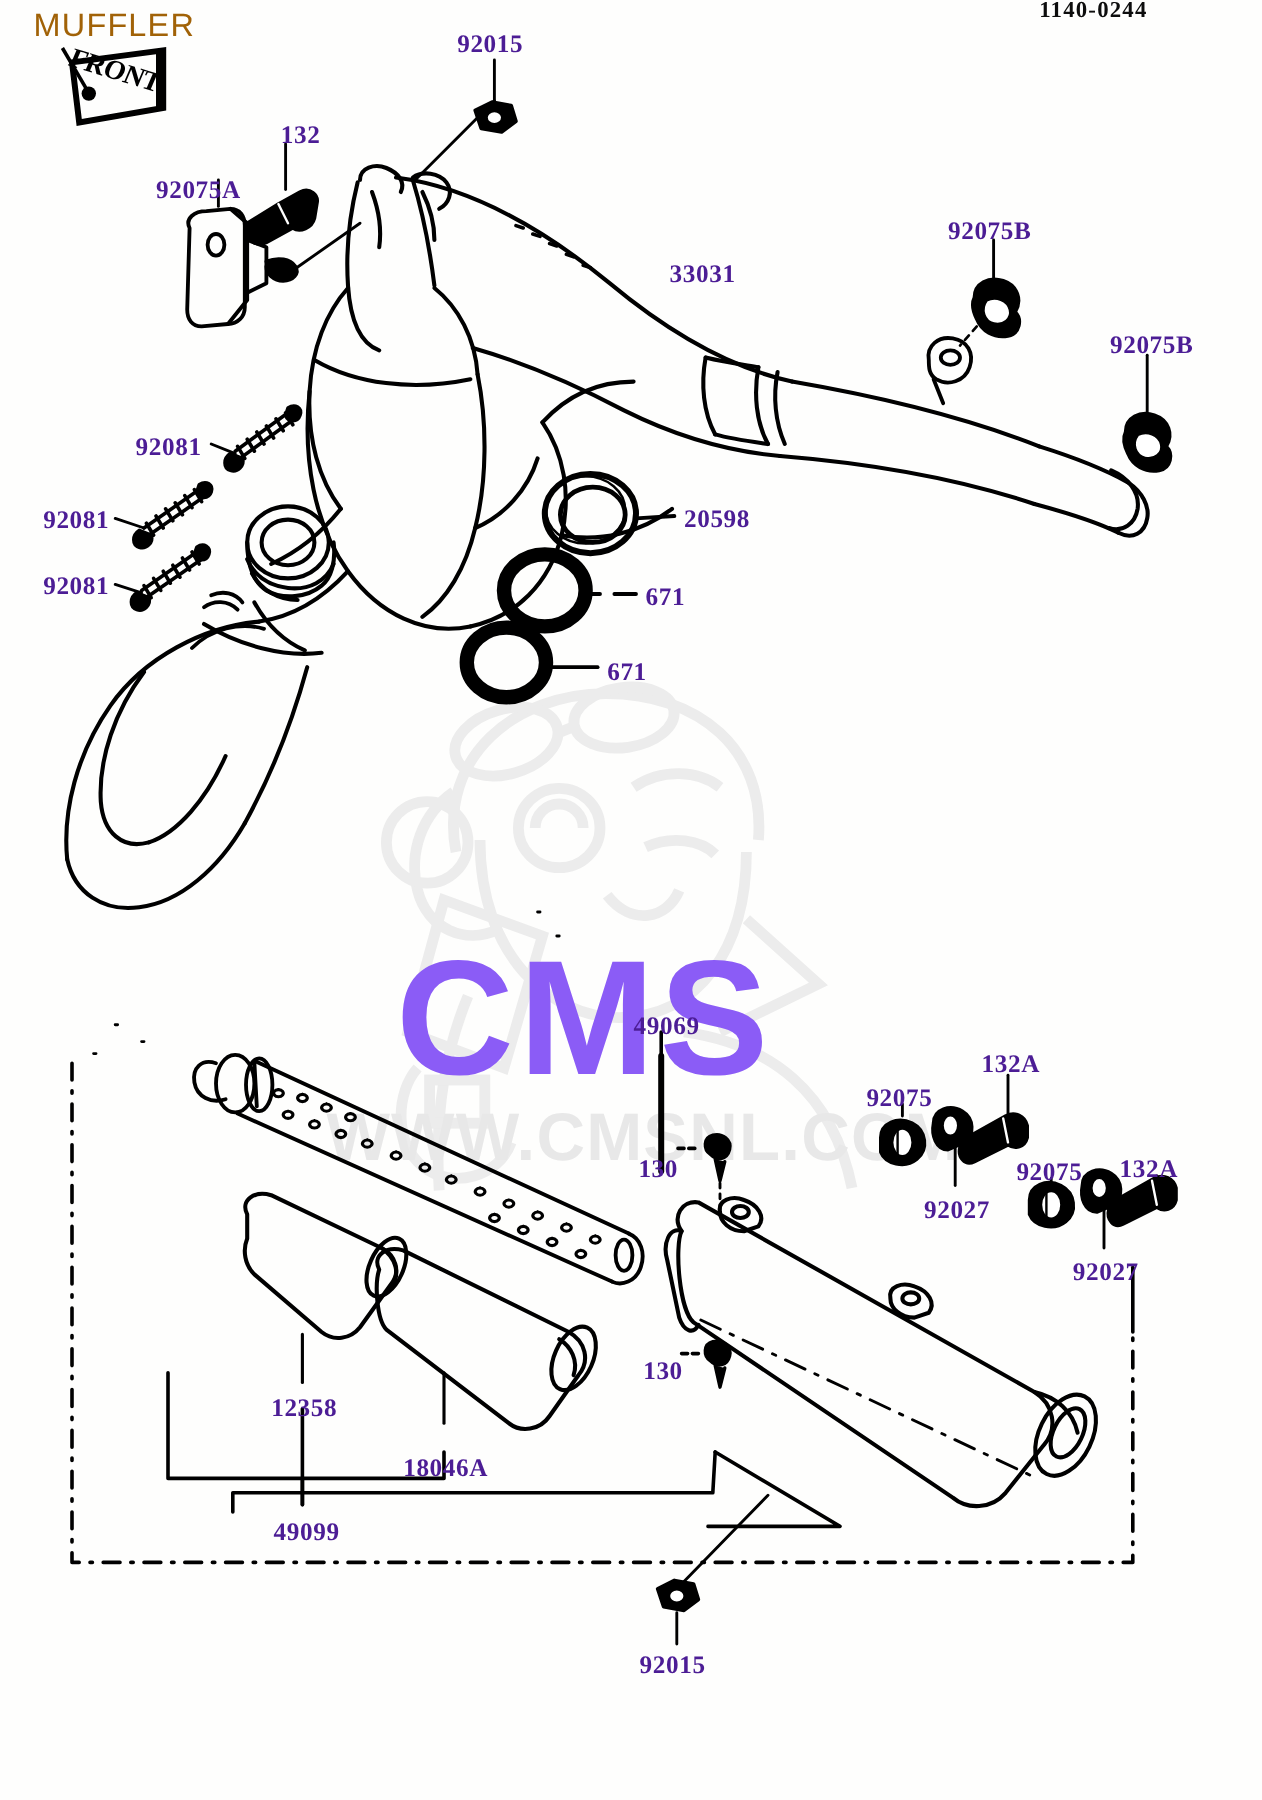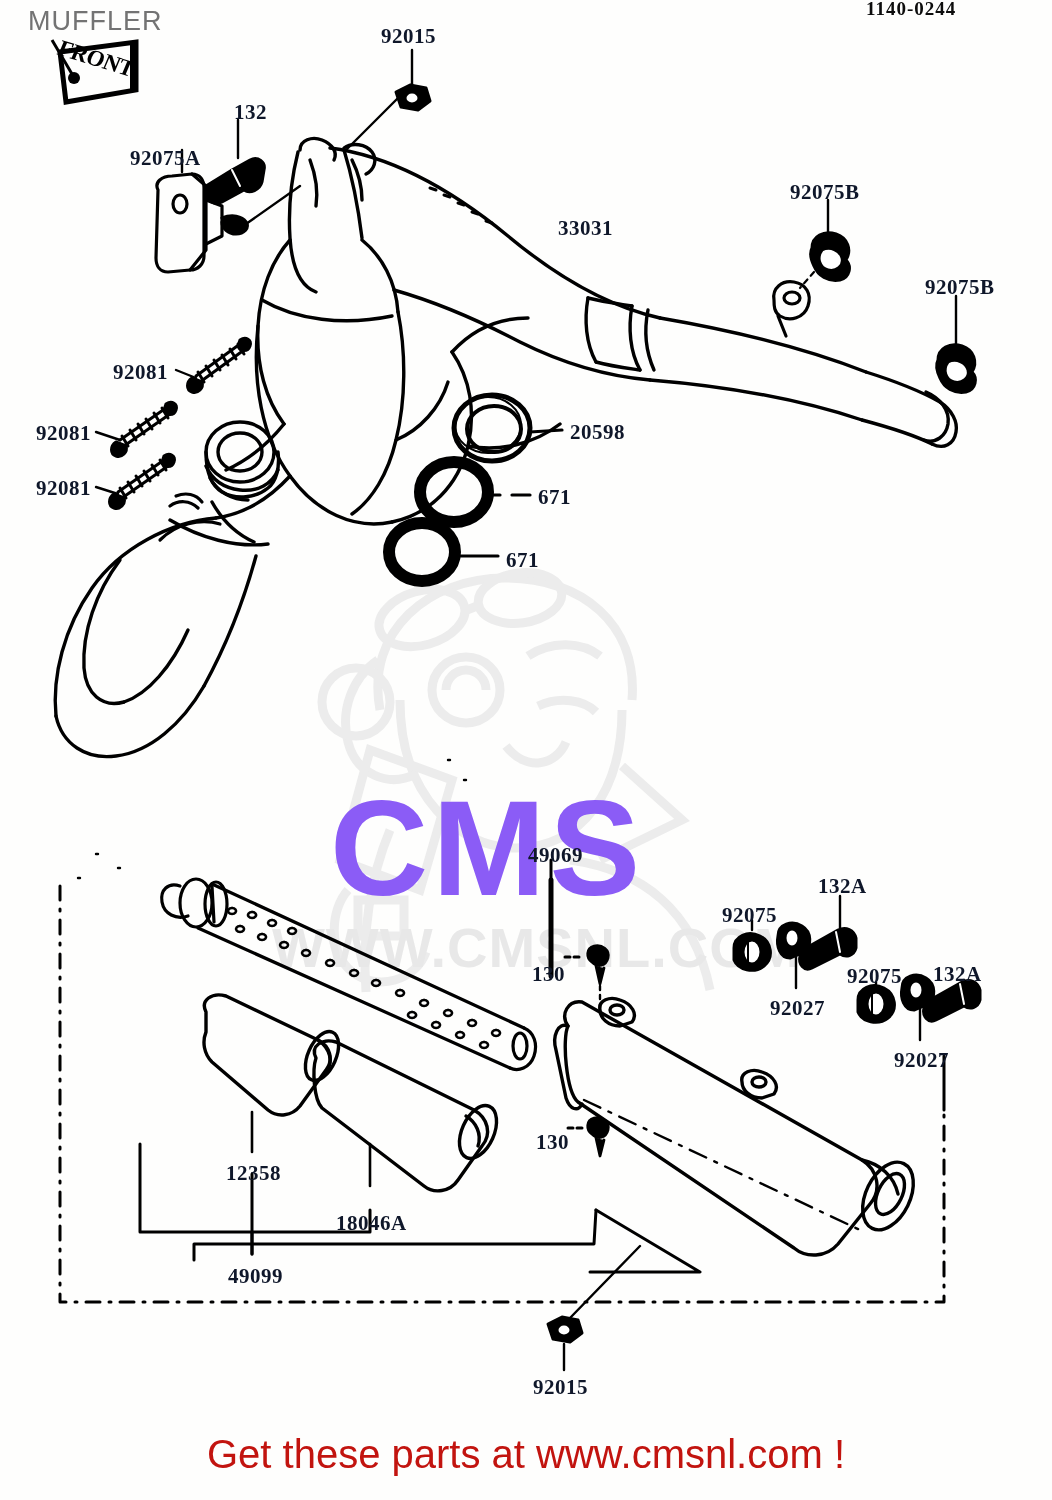--- a/index.html
+++ b/index.html
@@ -18,42 +18,42 @@
     background: #fefefd;
     overflow: hidden;
   }
   
   #page-title {
     position: absolute;
     left: 28px;
     top: 6px;
     font-size: 27px;
     letter-spacing: 1px;
-    color: #737373;
+    color: #a16207;
     font-family: "Liberation Sans", sans-serif;
     white-space: nowrap;
   }
   #sheet-code {
     position: absolute;
     left: 866px;
     top: -2px;
     font-size: 19px;
     font-weight: bold;
     color: #0d0d0d;
     letter-spacing: 1px;
     font-family: "Liberation Serif", serif;
     white-space: nowrap;
   }
   
   .lbl {
     position: absolute;
     font-family: "Liberation Serif", serif;
     font-weight: bold;
     font-size: 21px;
-    color: #0f172a;
+    color: #4c1d95;
     letter-spacing: 0.5px;
     white-space: nowrap;
   }
   
   #art {
     position: absolute;
     left: 0; top: 0;
     width: 1052px;
     height: 1500px;
     pointer-events: none;
@@ -497,15 +497,14 @@
   <div class="lbl" style="left:847px;top:964px">92075</div>
   <div class="lbl" style="left:532px;top:962px">130</div>
   <div class="lbl" style="left:770px;top:996px">92027</div>
   <div class="lbl" style="left:894px;top:1048px">92027</div>
   <div class="lbl" style="left:536px;top:1130px">130</div>
   <div class="lbl" style="left:226px;top:1161px">12358</div>
   <div class="lbl" style="left:336px;top:1211px">18046A</div>
   <div class="lbl" style="left:228px;top:1264px">49099</div>
   <div class="lbl" style="left:533px;top:1375px">92015</div>
 
-  <div id="footer-promo">Get these parts at www.cmsnl.com !</div>
 
 </div>
 
 </body></html>

